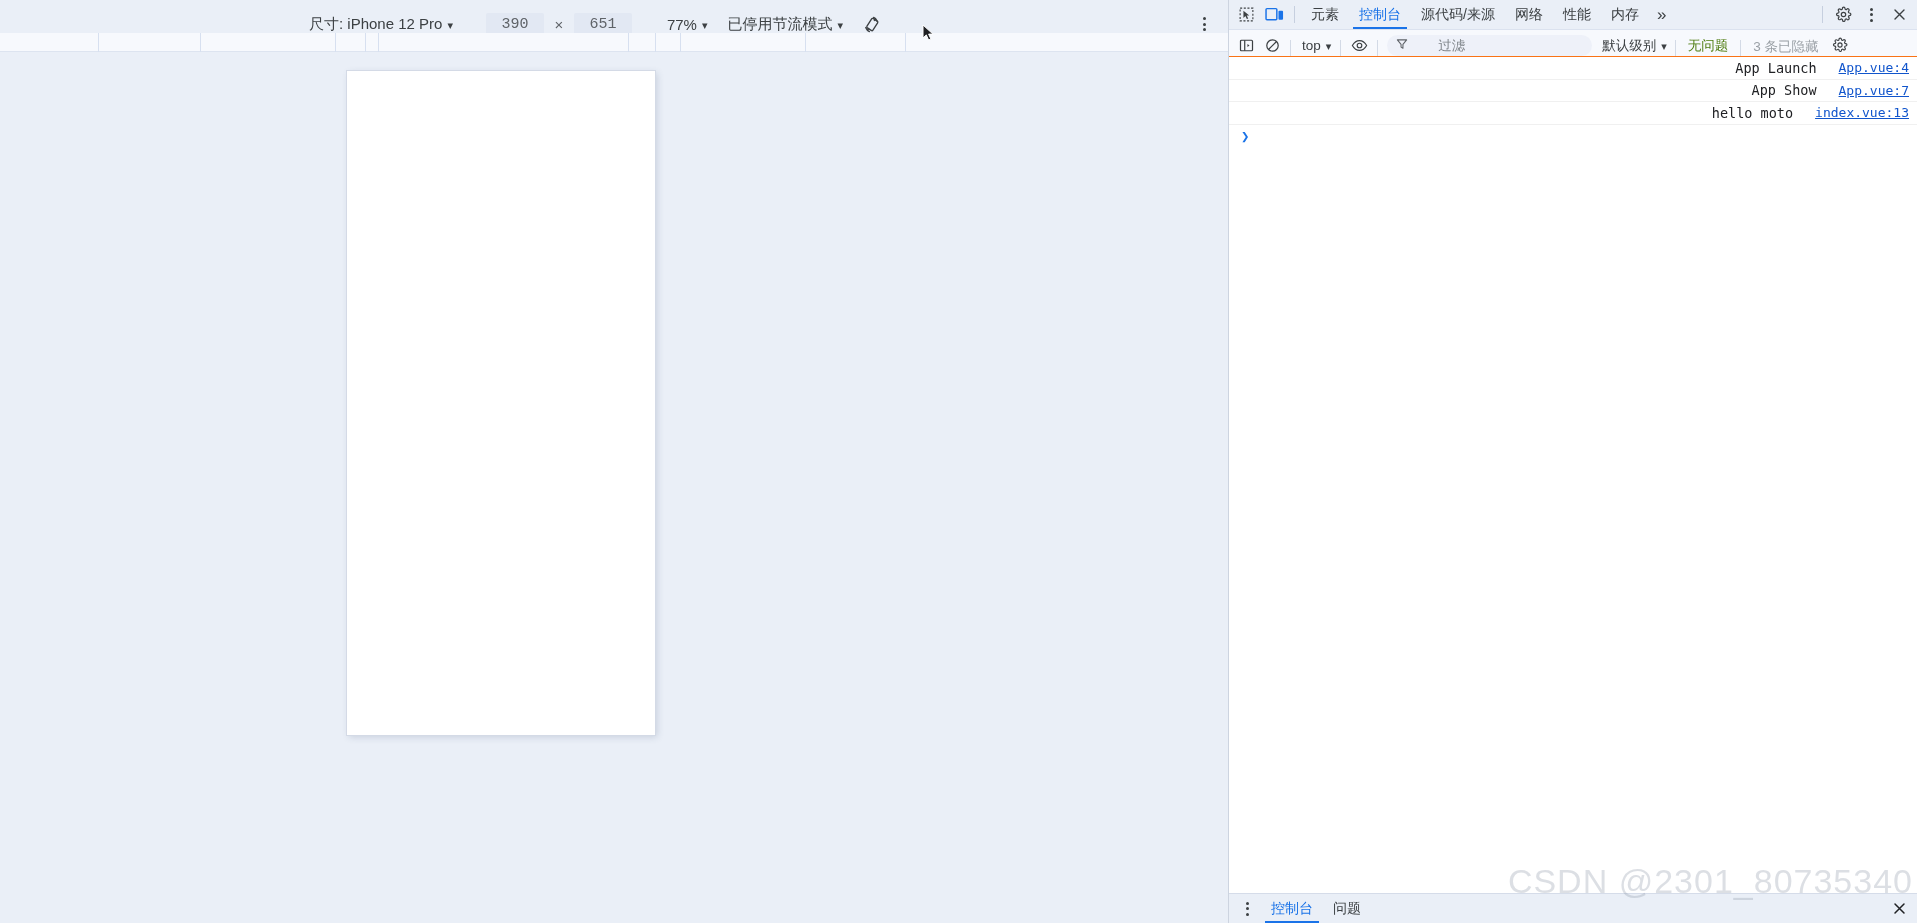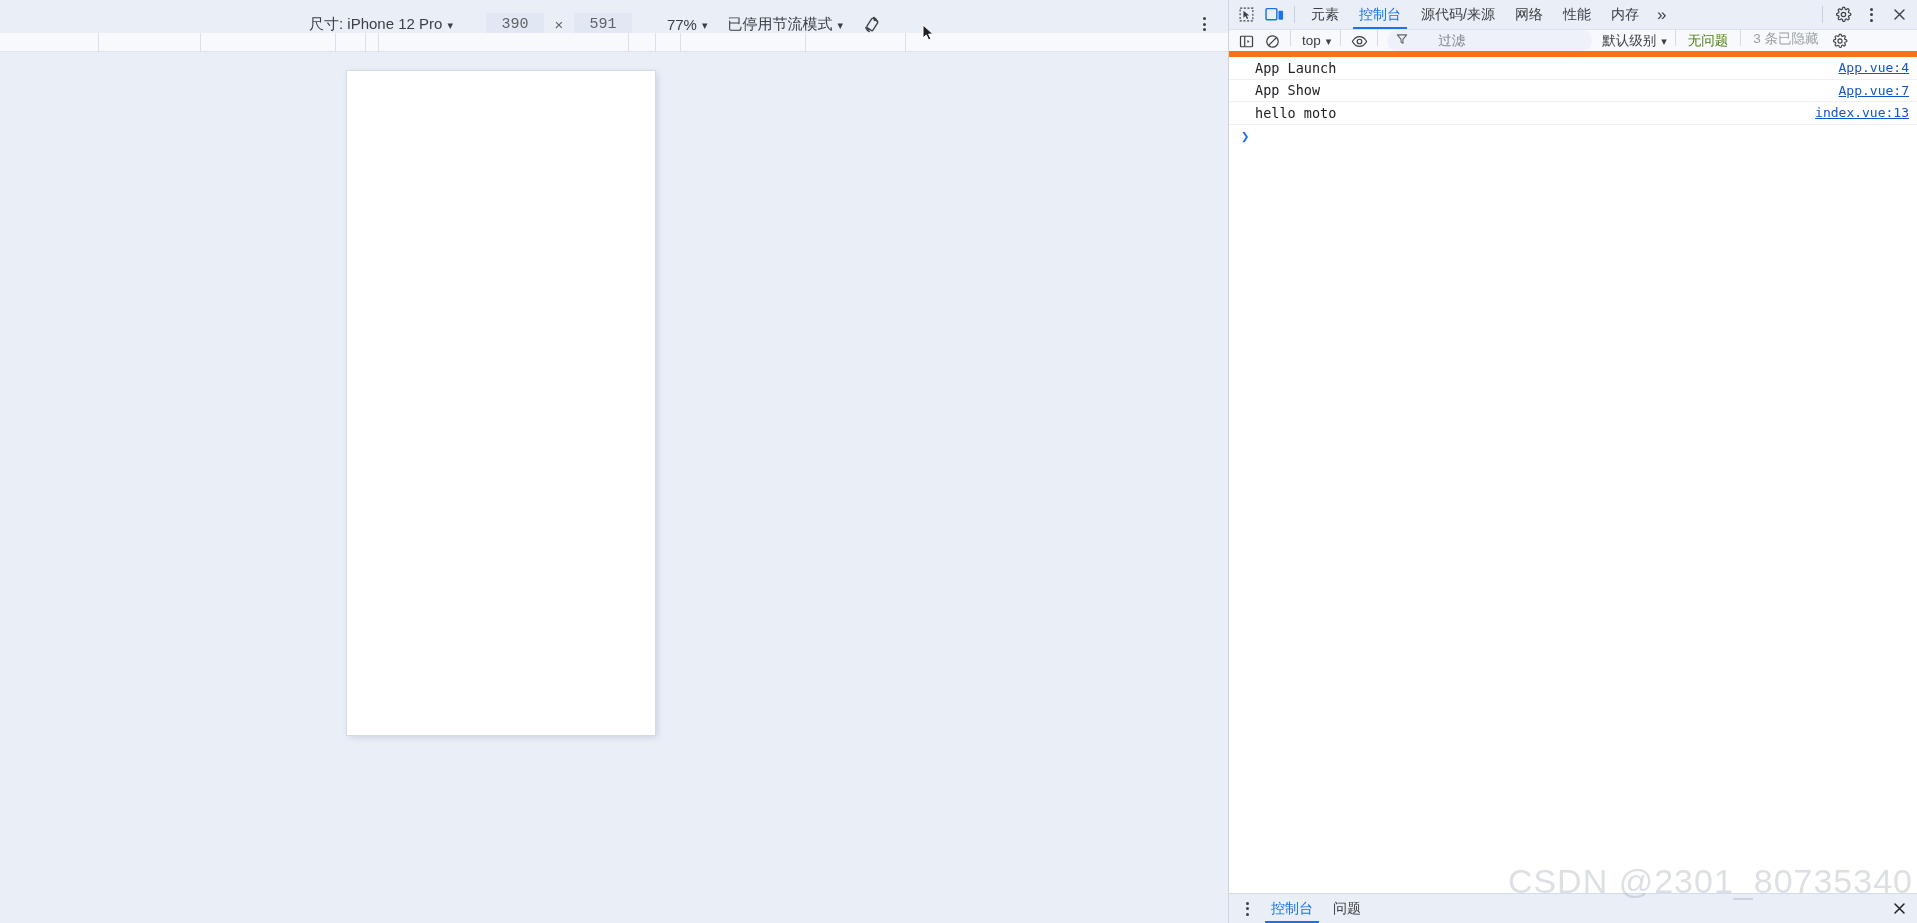--- a/index.html
+++ b/index.html
@@ -223,23 +223,23 @@
     align-items: center;
     height: 24px;
     border-radius: 3px;
   }
 
   
   #console-toolbar {
     height: 27px;
     flex: none;
     background: #f7f9fd;
-    border-bottom: 6px solid #f97316;
-    display: flex;
-    align-items: flex-start;
+    border-bottom: 1px solid #f97316;
+    display: flex;
+    align-items: flex-end;
     padding: 0 4px;
     font-size: 13px;
     color: #3c4043;
   }
   .ct-btn {
     width: 26px; height: 22px;
     display: flex; align-items: center; justify-content: center;
     border-radius: 3px;
     flex: none;
   }
@@ -313,27 +313,28 @@
   #console-body {
     flex: 1 1 auto;
     background: #ffffff;
     overflow: hidden;
     position: relative;
   }
   .log-row {
     position: relative;
     display: flex;
     align-items: center;
-    justify-content: space-between;
+    justify-content: flex-end;
     min-height: 22.5px;
     padding: 2px 8px 2px 26px;
     border-bottom: 1px solid #f0f0f0;
     font-family: "DejaVu Sans Mono", "Liberation Mono", monospace;
     font-size: 13.5px;
     color: #202124;
+    gap: 22px;
   }
   .log-text { white-space: pre; }
   .log-src {
     font-family: "DejaVu Sans Mono", "Liberation Mono", monospace;
     font-size: 13px;
     color: #1155cc;
     text-decoration: underline;
     white-space: nowrap;
     cursor: pointer;
   }
@@ -421,21 +422,21 @@
 
       <div class="dt-item">
         <span>尺寸: iPhone 12 Pro</span>
         <span class="caret">▾</span>
       </div>
 
       <div style="width:28px"></div>
 
       <div class="dt-dim">390</div>
       <div class="dt-x">×</div>
-      <div class="dt-dim">591</div>
+      <div class="dt-dim">651</div>
 
       <div style="width:30px"></div>
 
       <div class="dt-item dt-zoom">
         <span>77%</span>
         <span class="caret">▾</span>
       </div>
 
       <div style="width:10px"></div>
 

